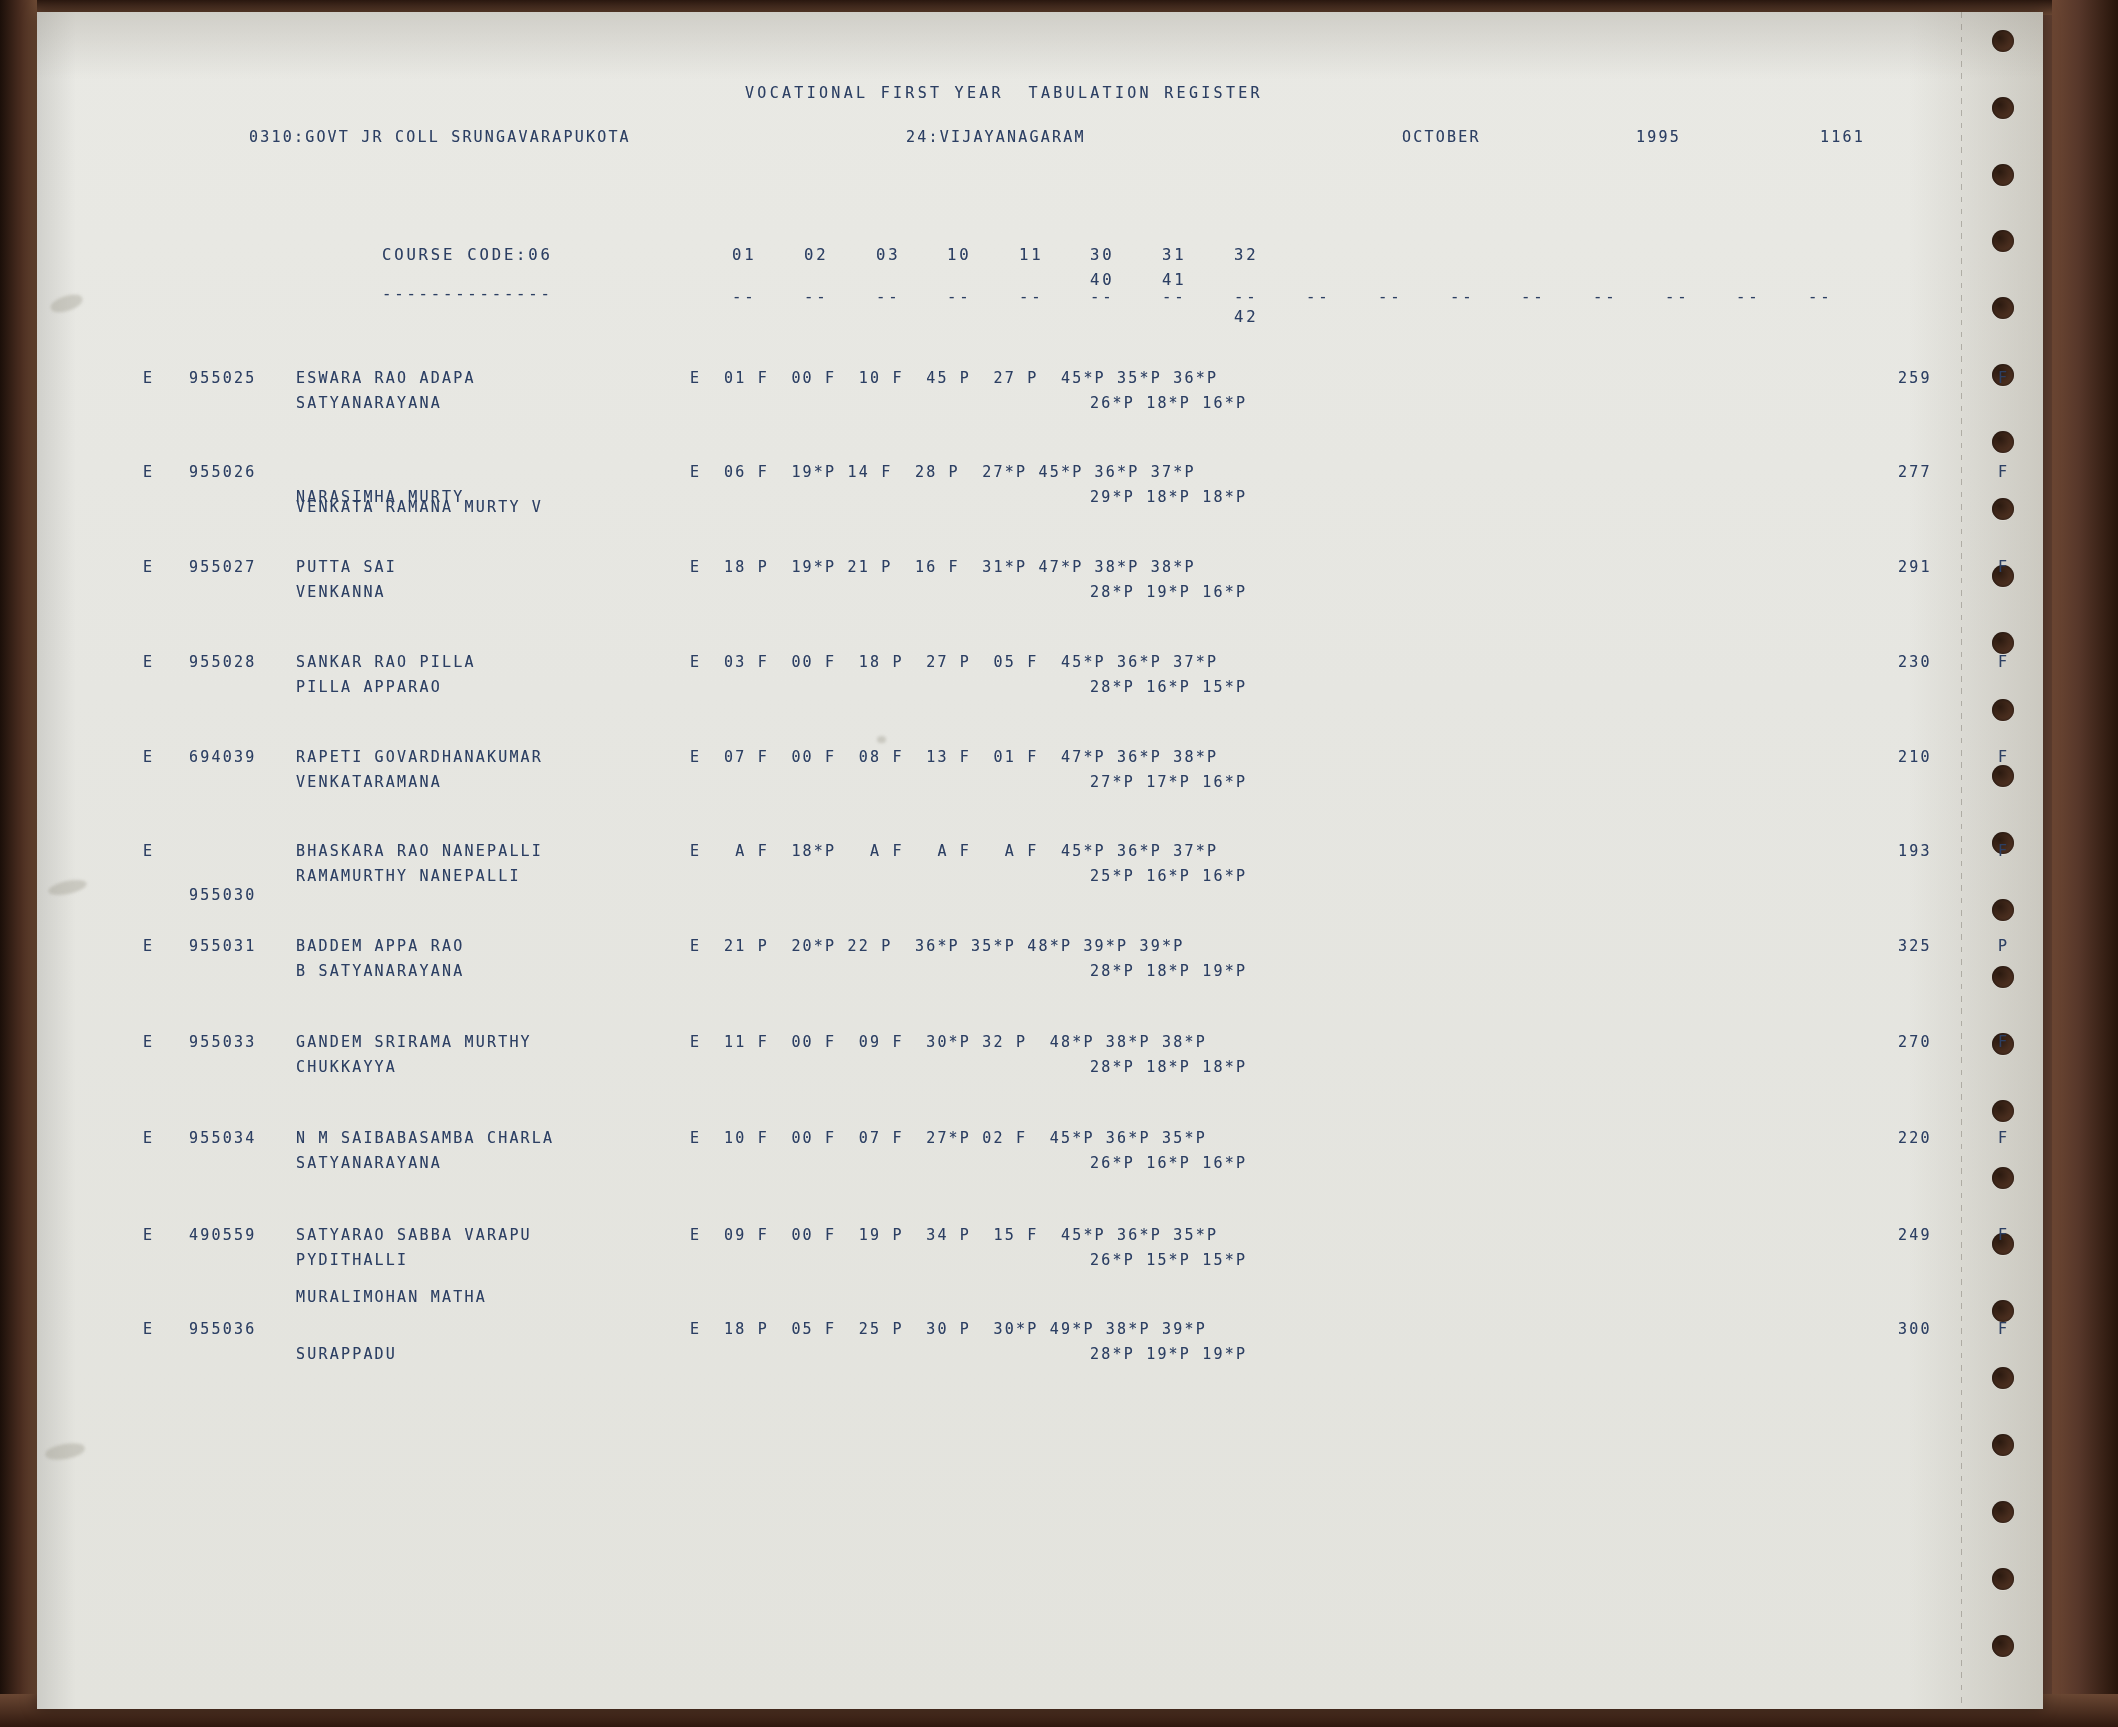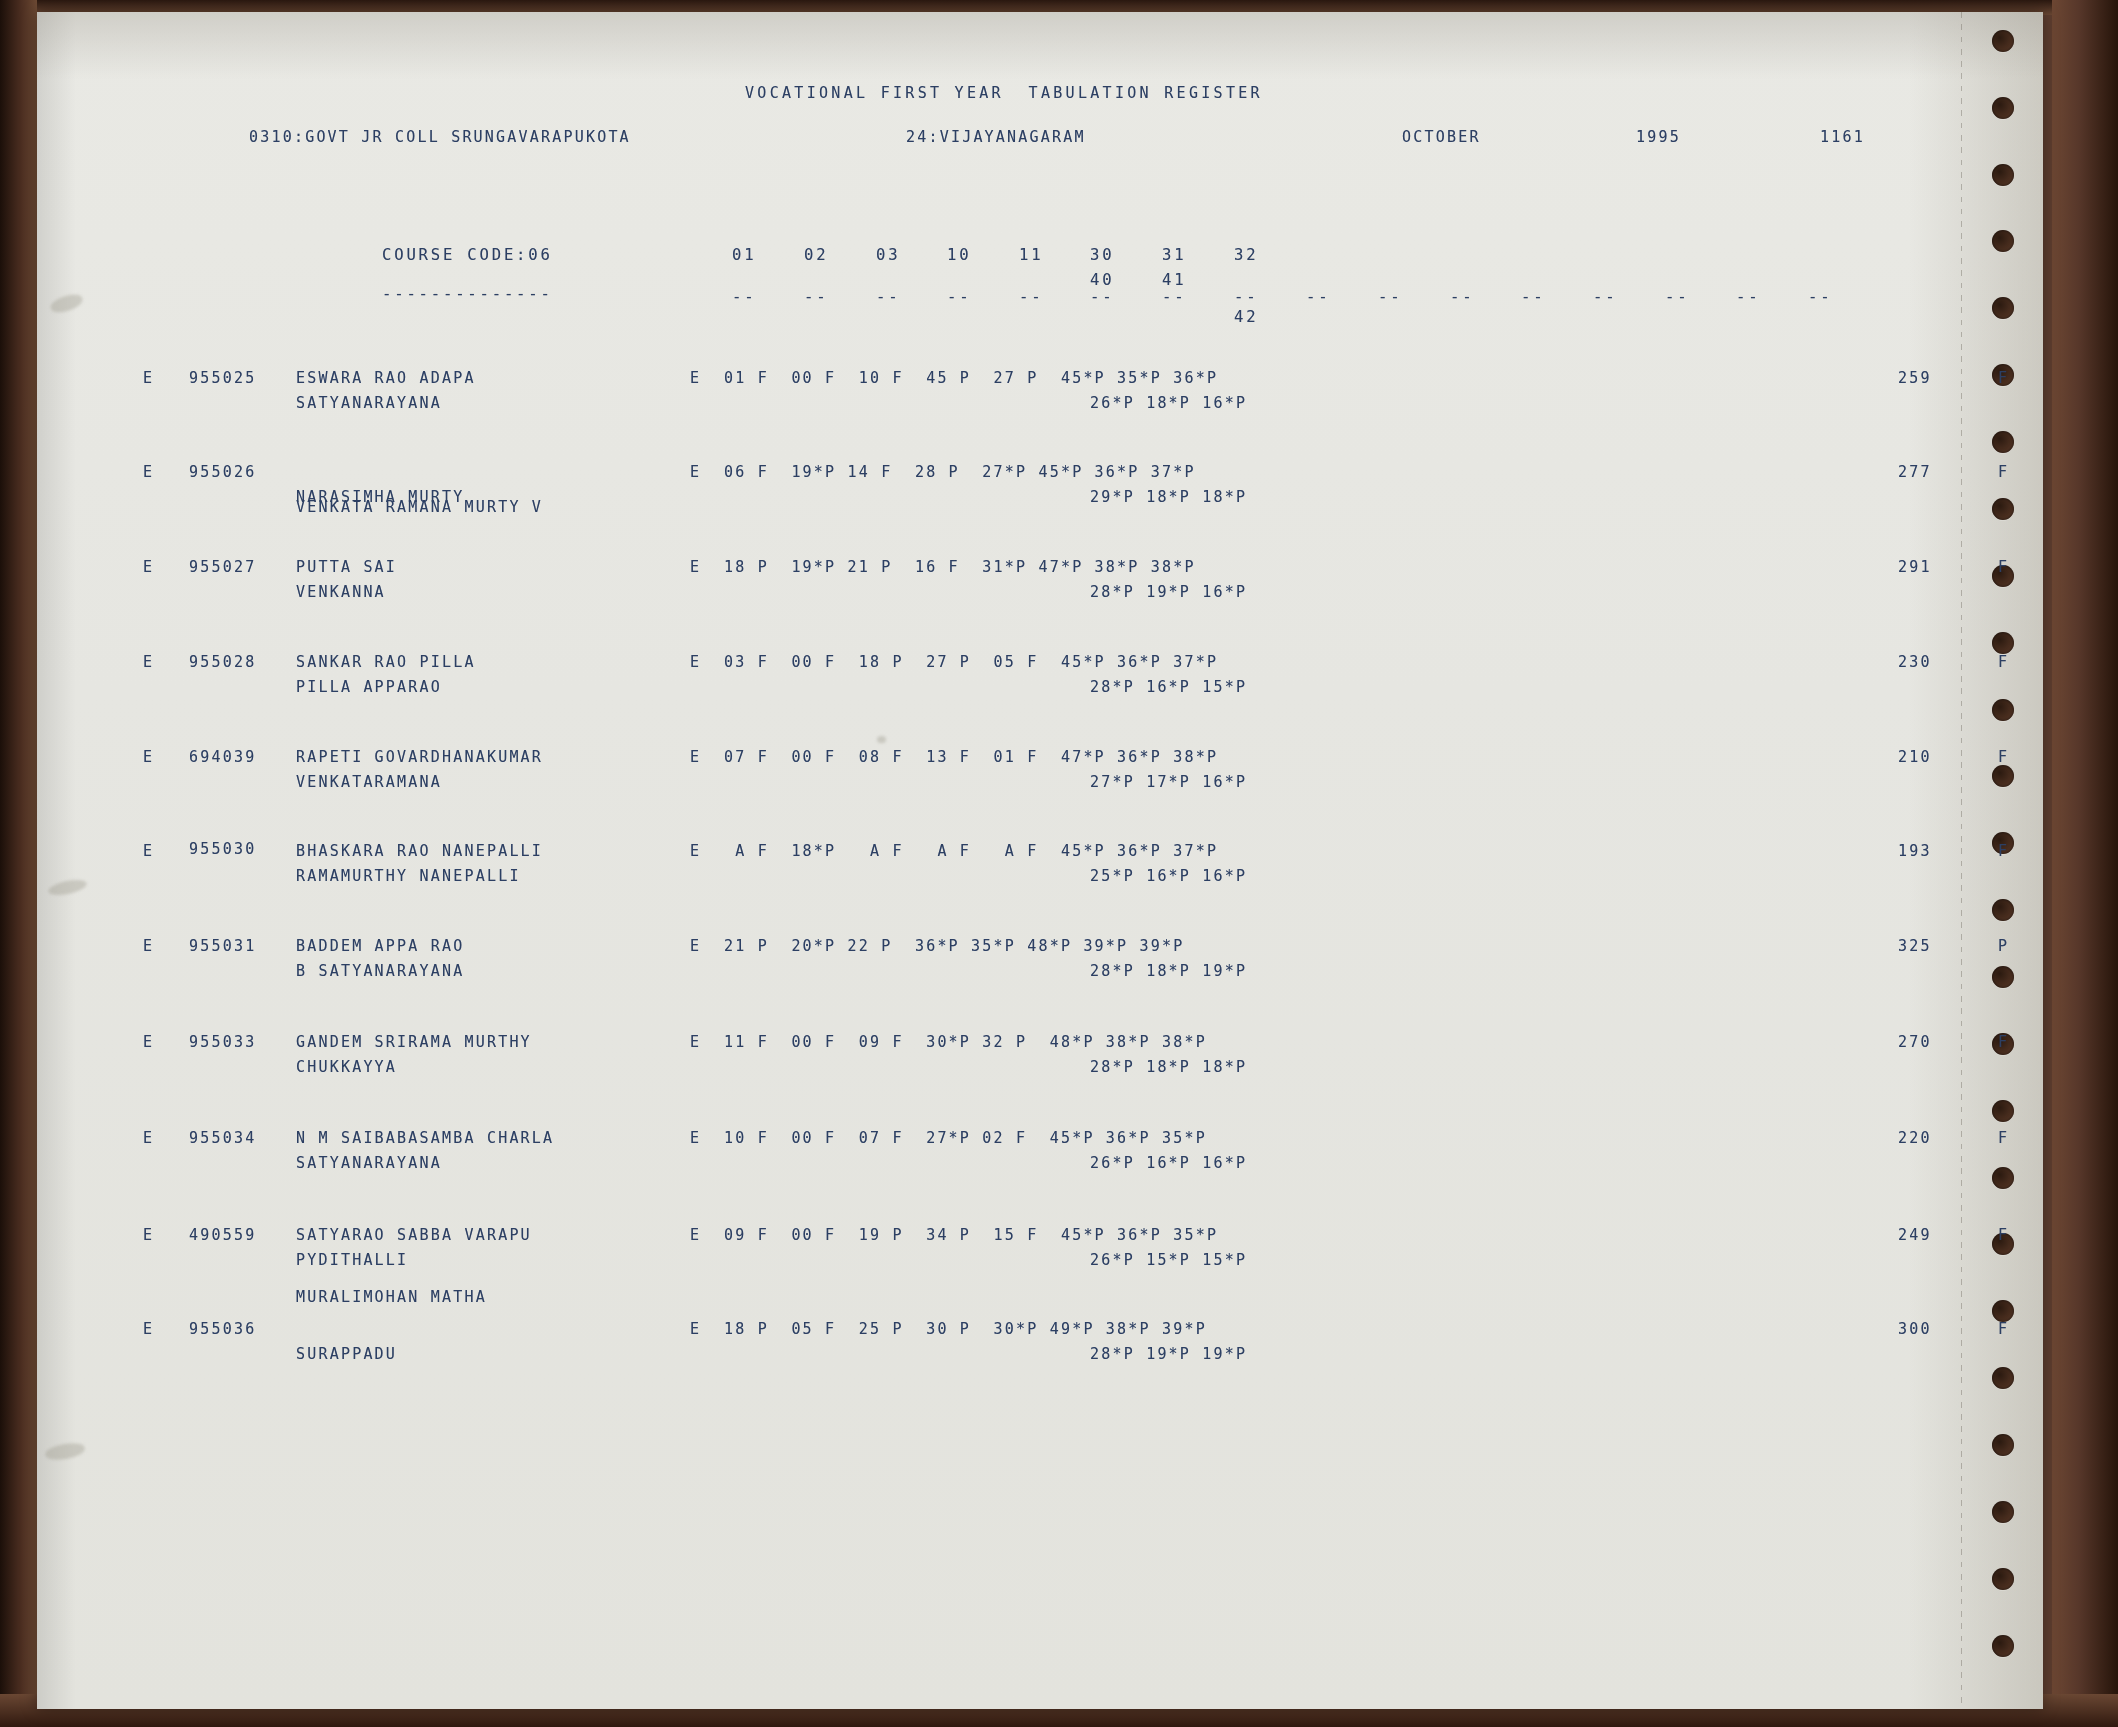--- a/index.html
+++ b/index.html
@@ -278,21 +278,21 @@
     <div class="print row-text c-no" style="top:736px;">694039</div>
     <div class="print row-text c-name" style="top:736px;">RAPETI GOVARDHANAKUMAR</div>
     <div class="print row-text c-name" style="top:761px;">VENKATARAMANA</div>
     <div class="print row-text" style="left:653px; top:736px;">E</div>
     <div class="print row-text c-marks" style="top:736px;">07 F  00 F  08 F  13 F  01 F  47*P 36*P 38*P</div>
     <div class="print row-text" style="left:1053px; top:761px;">27*P 17*P 16*P</div>
     <div class="print row-text c-tot" style="top:736px;">210</div>
     <div class="print row-text c-res" style="top:736px;">F</div>
 
     <div class="print row-text c-reg" style="top:830px;">E</div>
-    <div class="print row-text c-no" style="top:828px;">955030</div>
+    <div class="print row-text c-no" style="top:874px;">955030</div>
     <div class="print row-text c-name" style="top:830px;">BHASKARA RAO NANEPALLI</div>
     <div class="print row-text c-name" style="top:855px;">RAMAMURTHY NANEPALLI</div>
     <div class="print row-text" style="left:653px; top:830px;">E</div>
     <div class="print row-text c-marks" style="top:830px;"> A F  18*P   A F   A F   A F  45*P 36*P 37*P</div>
     <div class="print row-text" style="left:1053px; top:855px;">25*P 16*P 16*P</div>
     <div class="print row-text c-tot" style="top:830px;">193</div>
     <div class="print row-text c-res" style="top:830px;">F</div>
 
     <div class="print row-text c-reg" style="top:925px;">E</div>
     <div class="print row-text c-no" style="top:925px;">955031</div>

